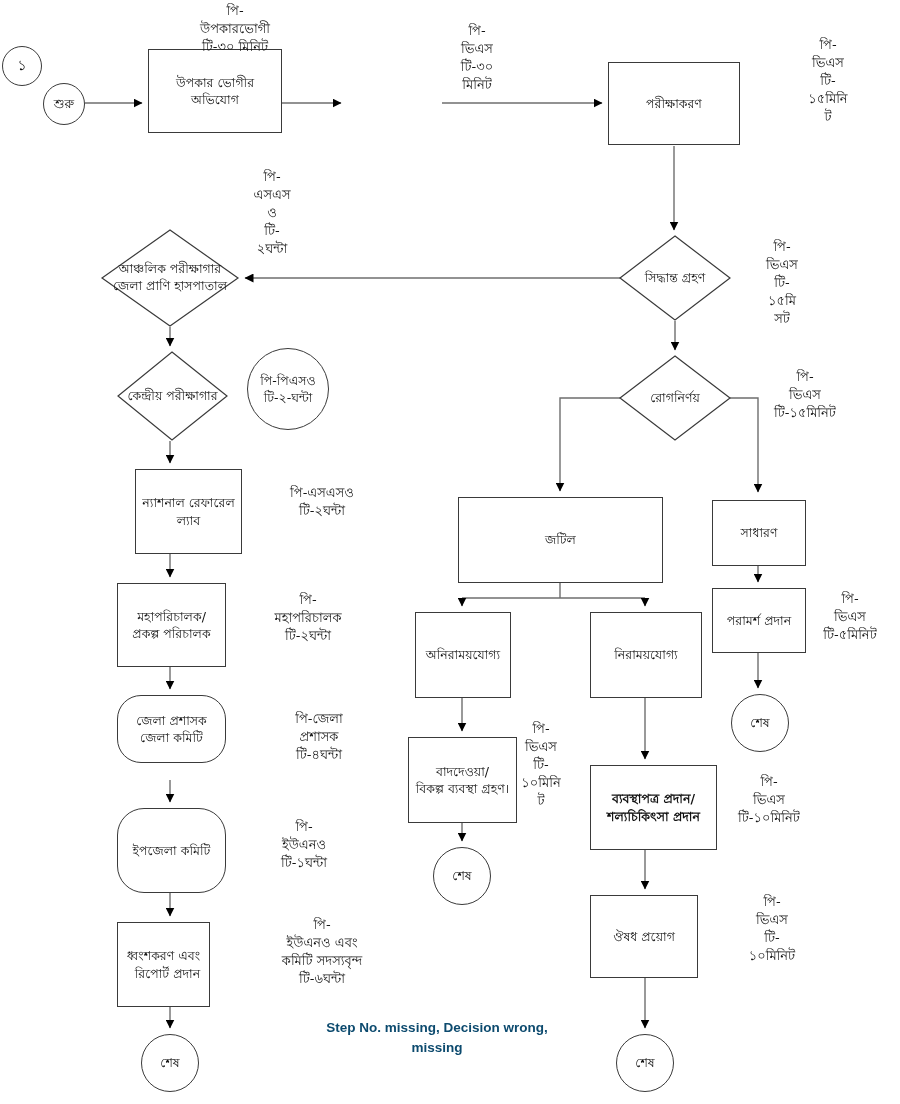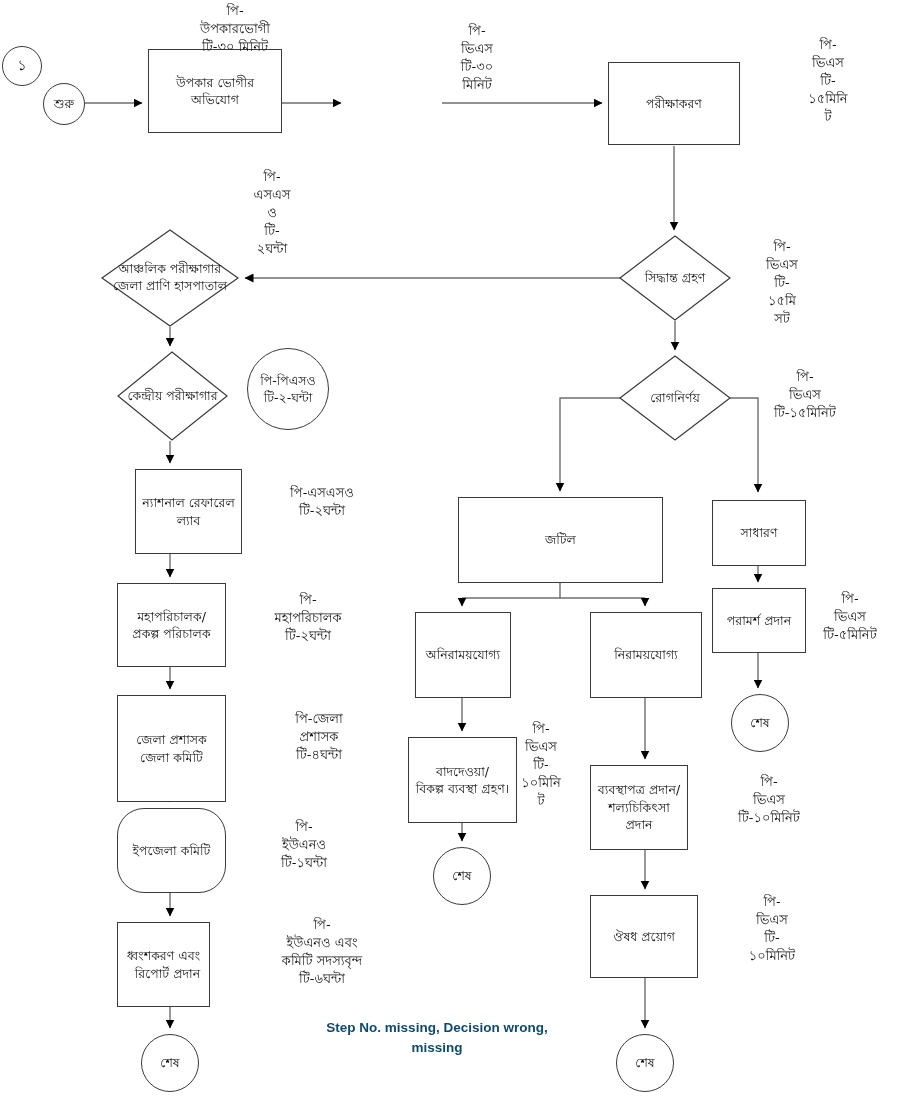--- a/index.html
+++ b/index.html
@@ -104,21 +104,21 @@
     <span class="lbl">পরীক্ষাকরণ</span>
   </div>
   <div class="node" style="left:135px;top:469px;width:107px;height:85px;">
     <span class="lbl">ন্যাশনাল রেফারেল
 ল্যাব</span>
   </div>
   <div class="node" style="left:117px;top:583px;width:109px;height:84px;">
     <span class="lbl">মহাপরিচালক/
 প্রকল্প পরিচালক</span>
   </div>
-  <div class="node" style="left:117px;top:695px;width:109px;height:107px;">
+  <div class="node" style="left:117px;top:695px;width:109px;height:68px;border-radius:24px;">
     <span class="lbl">জেলা প্রশাসক
 জেলা কমিটি</span>
   </div>
   <div class="node" style="left:117px;top:808px;width:109px;height:85px;border-radius:27px;">
     <span class="lbl">ইপজেলা কমিটি</span>
   </div>
   <div class="node" style="left:117px;top:922px;width:93px;height:85px;text-align:right;">
     <span class="lbl">ধ্বংশকরণ এবং
 রিপোর্ট প্রদান</span>
   </div>
@@ -134,21 +134,21 @@
   <div class="node" style="left:415px;top:612px;width:96px;height:86px;">
     <span class="lbl">অনিরাময়যোগ্য</span>
   </div>
   <div class="node" style="left:590px;top:612px;width:112px;height:86px;">
     <span class="lbl">নিরাময়যোগ্য</span>
   </div>
   <div class="node" style="left:408px;top:737px;width:109px;height:86px;">
     <span class="lbl">বাদদেওয়া/
 বিকল্প ব্যবস্থা গ্রহণ।</span>
   </div>
-  <div class="node" style="left:590px;top:765px;width:98px;height:85px;">
+  <div class="node" style="left:590px;top:765px;width:127px;height:85px;font-weight:bold;">
     <span class="lbl">ব্যবস্থাপত্র প্রদান/
 শল্যচিকিৎসা প্রদান</span>
   </div>
   <div class="node" style="left:590px;top:895px;width:108px;height:83px;">
     <span class="lbl">ঔষধ প্রয়োগ</span>
   </div>
 
   <div class="dlabel" style="left:102px;top:252px;width:136px;height:52px;">আঞ্চলিক পরীক্ষাগার
 জেলা প্রাণি হাসপাতাল</div>
   <div class="dlabel" style="left:110px;top:384px;width:125px;height:24px;">কেন্দ্রীয় পরীক্ষাগার</div>

